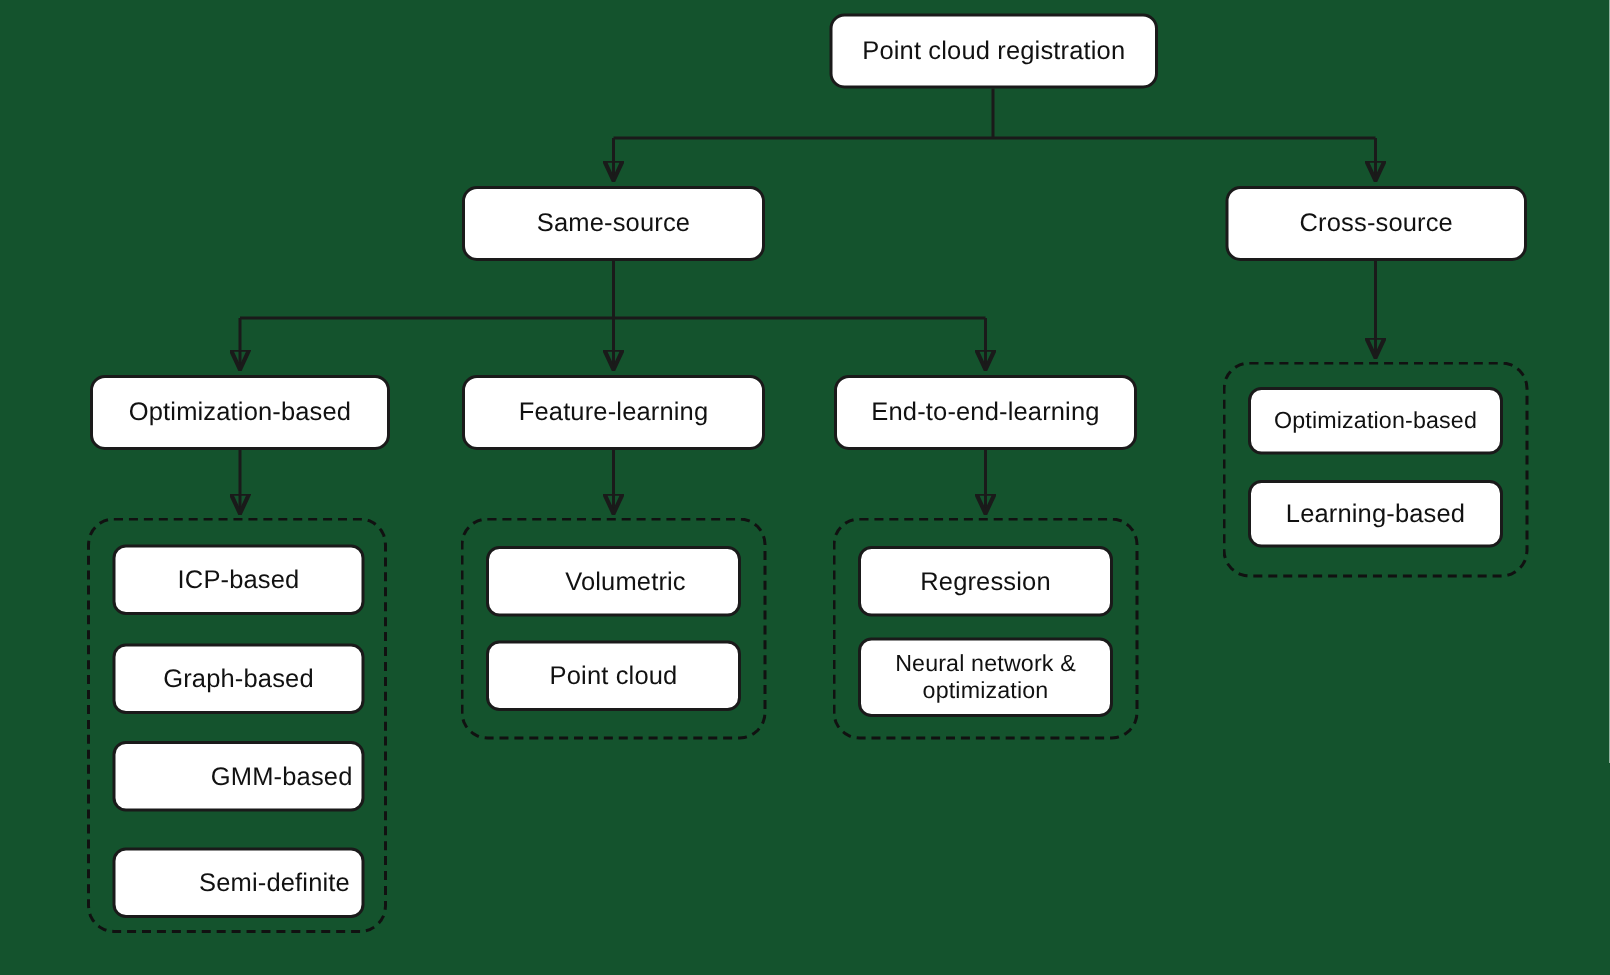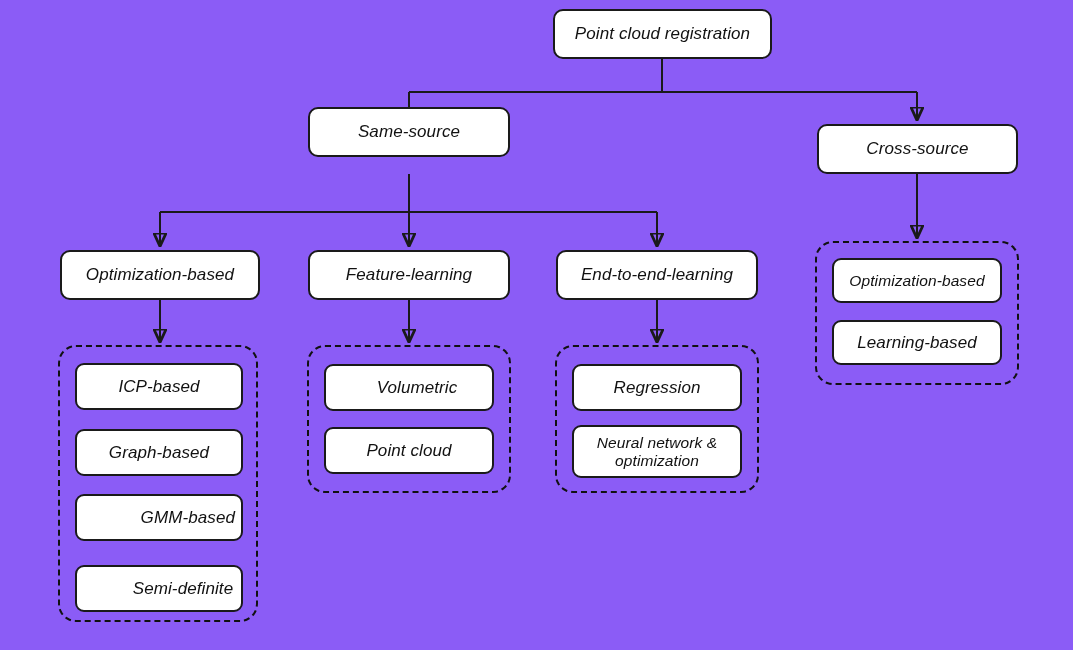--- a/index.html
+++ b/index.html
@@ -8,23 +8,22 @@
     padding: 0;
     background: #ffffff;
   }
   body {
     font-family: "Liberation Sans", sans-serif;
   }
   #canvas {
     position: relative;
     width: 1073px;
     height: 650px;
-    background: #8b5cf6;
+    background: #14532d;
     overflow: hidden;
-    font-style: italic;
   }
   
   .node {
     position: absolute;
     box-sizing: border-box;
     border: 2px solid #1a1a1a;
     border-radius: 10px;
     background: #ffffff;
     display: flex;
     align-items: center;
@@ -102,21 +101,21 @@
     <line x1="409" y1="300" x2="409" y2="341" marker-end="url(#arrow)"></line>
     <line x1="657" y1="300" x2="657" y2="341" marker-end="url(#arrow)"></line>
 
     <line x1="917" y1="174" x2="917" y2="237" marker-end="url(#arrow)"></line>
   </svg>
 
   <div class="node" style="left:553px; top:9px; width:219px; height:50px;">
     <span class="label">Point cloud registration</span>
   </div>
 
-  <div class="node" style="left:308px; top:107px; width:202px; height:50px;">
+  <div class="node" style="left:308px; top:124px; width:202px; height:50px;">
     <span class="label">Same-source</span>
   </div>
 
   <div class="node" style="left:817px; top:124px; width:201px; height:50px;">
     <span class="label">Cross-source</span>
   </div>
 
   <div class="node" style="left:60px; top:250px; width:200px; height:50px;">
     <span class="label">Optimization-based</span>
   </div>

